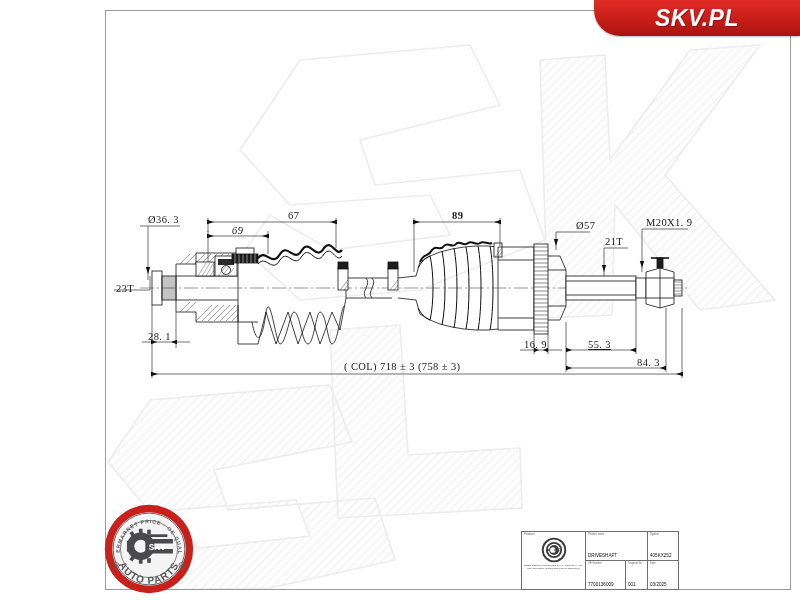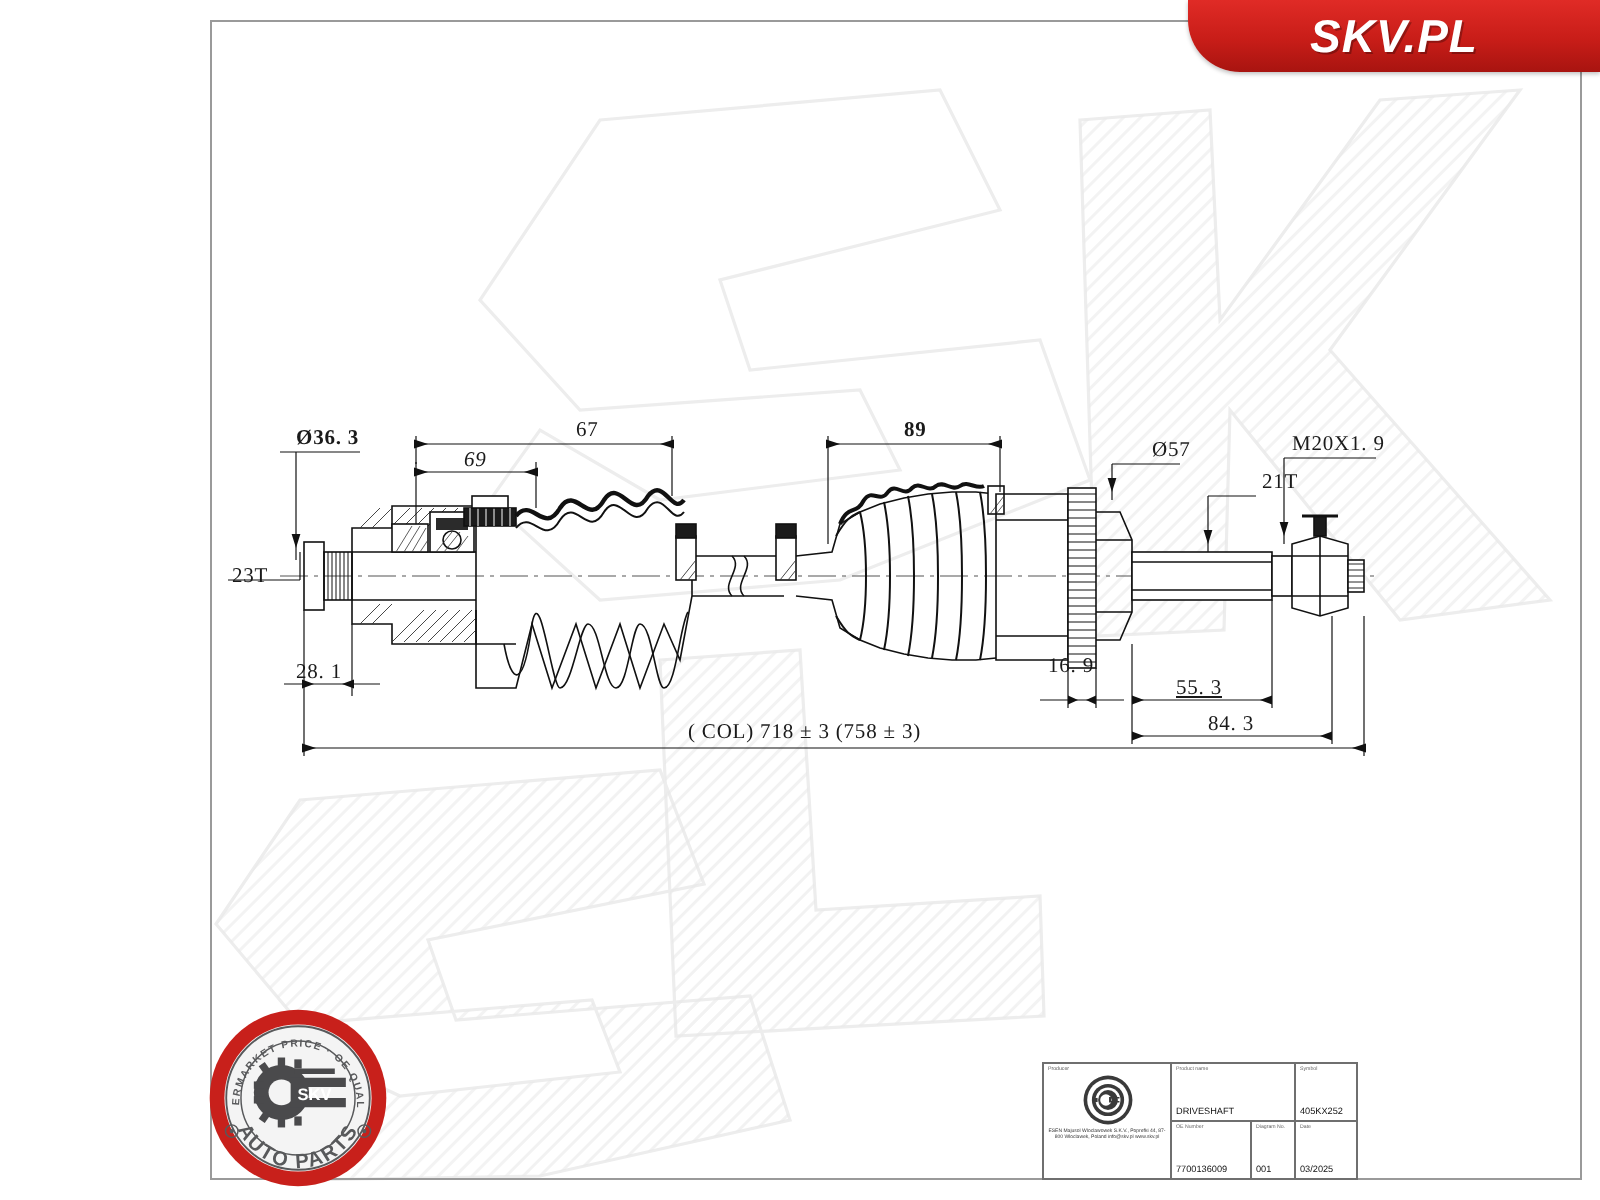--- a/index.html
+++ b/index.html
@@ -363,32 +363,32 @@
 
         <line x1="566" y1="354" x2="566" y2="372"></line>
         <line x1="666" y1="308" x2="666" y2="372"></line>
         <line x1="566" y1="368" x2="666" y2="368"></line>
         <path d="M572 368 l-6 -2.2 l0 4.4 z" fill="#111" stroke="none"></path>
         <path d="M660 368 l6 -2.2 l0 4.4 z" fill="#111" stroke="none"></path>
       </g>
     </g>
   </svg>
 
-  <div class="dim" style="left:148px;top:214px;font-weight:bold;">Ø36. 3</div>
+  <div class="dim" style="left:148px;top:214px;">Ø36. 3</div>
   <div class="dim" style="left:232px;top:225px;font-style:italic;">69</div>
   <div class="dim" style="left:288px;top:210px;">67</div>
   <div class="dim" style="left:452px;top:210px;font-weight:bold;">89</div>
   <div class="dim" style="left:576px;top:220px;">Ø57</div>
-  <div class="dim" style="left:631px;top:236px;">21T</div>
+  <div class="dim" style="left:605px;top:236px;">21T</div>
   <div class="dim" style="left:646px;top:217px;">M20X1. 9</div>
   <div class="dim" style="left:116px;top:283px;">23T</div>
   <div class="dim" style="left:148px;top:331px;">28. 1</div>
-  <div class="dim" style="left:524px;top:328px;">16. 9</div>
+  <div class="dim" style="left:524px;top:339px;">16. 9</div>
   <div class="dim" style="left:588px;top:339px;text-decoration:underline;">55. 3</div>
-  <div class="dim" style="left:604px;top:357px;">84. 3</div>
+  <div class="dim" style="left:637px;top:357px;">84. 3</div>
   <div class="dim" style="left:344px;top:361px;text-align:right;">( COL) 718 ± 3 (758 ± 3)</div>
 
   <svg class="badge" viewBox="0 0 100 100">
     <defs>
       <path id="arcTop" d="M 18 54 A 32 32 0 0 1 82 54"></path>
       <path id="arcBot" d="M 14 52 A 36 36 0 0 0 86 52"></path>
     </defs>
     <circle cx="50" cy="50" r="48" fill="#c8201b"></circle>
     <circle cx="50" cy="50" r="40" fill="#f4f4f4"></circle>
     <circle cx="50" cy="50" r="39" fill="none" stroke="#58595b" stroke-width="1"></circle>

